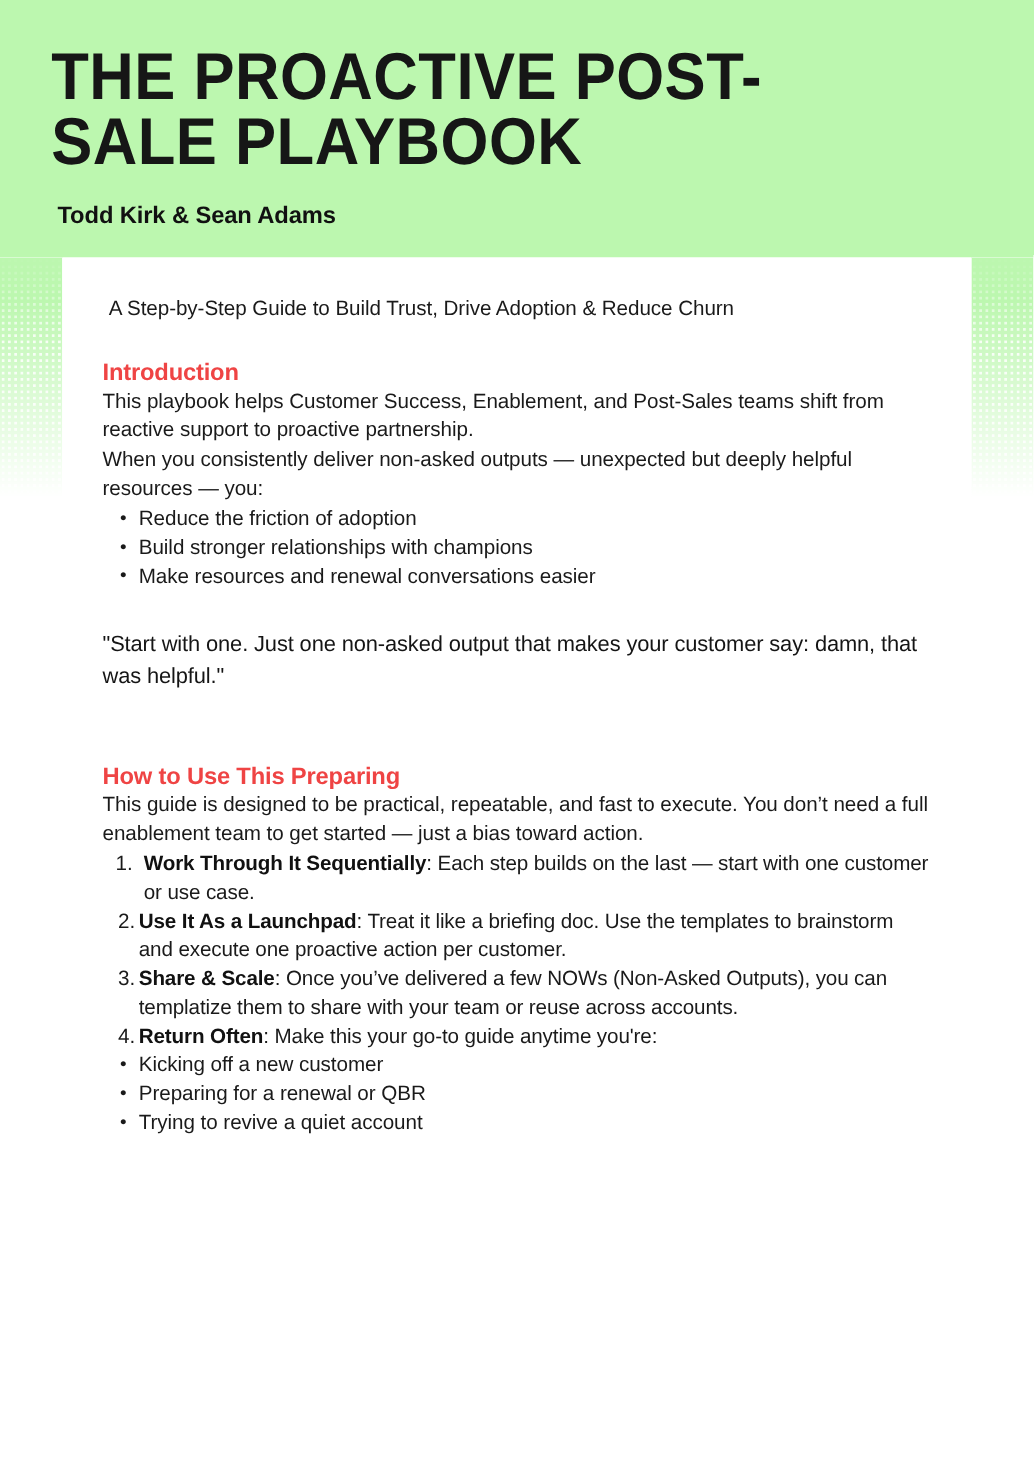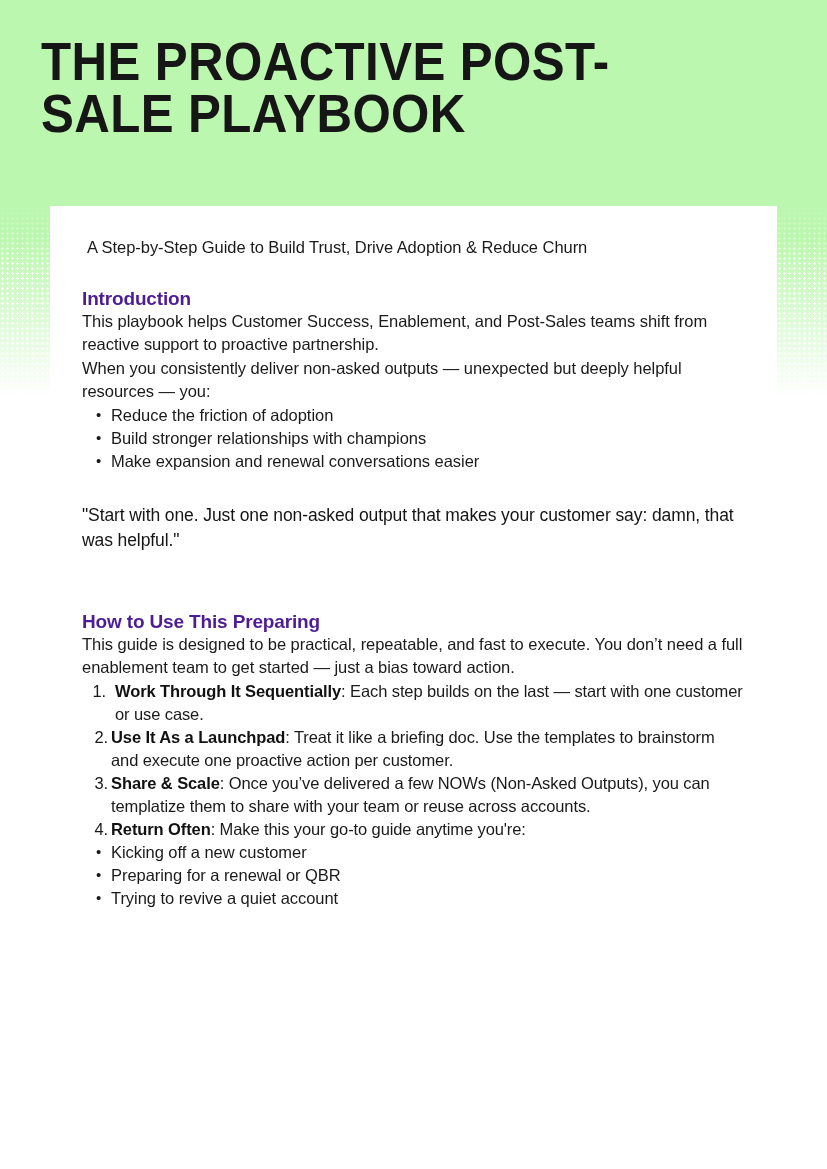--- a/index.html
+++ b/index.html
@@ -119,21 +119,21 @@
     font-size: 16.5px;
     color: #1a1a1a;
     letter-spacing: -0.05px;
   }
 
   h2.section-heading {
     margin: 0;
     padding-top: 31px;
     font-size: 19px;
     font-weight: 700;
-    color: #4c1d95;
+    color: #ef4444;
     letter-spacing: -0.15px;
   }
   h2.section-heading.tight { padding-top: 0; }
 
   p.body {
     margin: 0;
     font-size: 16.5px;
     line-height: 1.42;
     color: #1a1a1a;
     letter-spacing: -0.05px;
@@ -252,34 +252,35 @@
 
   <div class="green-band"></div>
   <div class="fade-col left"></div>
   <div class="fade-col right"></div>
   <div class="fade-dots left"></div>
   <div class="fade-dots right"></div>
 
   <div class="header">
     <h1 class="doc-title">THE PROACTIVE POST-
 SALE PLAYBOOK</h1>
+    <div class="doc-authors">Todd Kirk &amp; Sean Adams</div>
   </div>
 
   <div class="card">
     <div class="card-inner">
 
       <p class="subtitle">A Step-by-Step Guide to Build Trust, Drive Adoption &amp; Reduce Churn</p>
 
       <h2 class="section-heading">Introduction</h2>
       <p class="body">This playbook helps Customer Success, Enablement, and Post-Sales teams shift from reactive support to proactive partnership.</p>
       <p class="body">When you consistently deliver non-asked outputs — unexpected but deeply helpful resources — you:</p>
       <ul class="bullets">
         <li>Reduce the friction of adoption</li>
         <li>Build stronger relationships with champions</li>
-        <li>Make expansion and renewal conversations easier</li>
+        <li>Make resources and renewal conversations easier</li>
       </ul>
 
       <p class="quote">"Start with one. Just one non-asked output that makes your customer say: damn, that was helpful."</p>
 
       <div class="spacer-lg"></div>
 
       <h2 class="section-heading tight">How to Use This Preparing</h2>
       <p class="body">This guide is designed to be practical, repeatable, and fast to execute. You don’t need a full enablement team to get started — just a bias toward action.</p>
 
       <ol class="steps">

